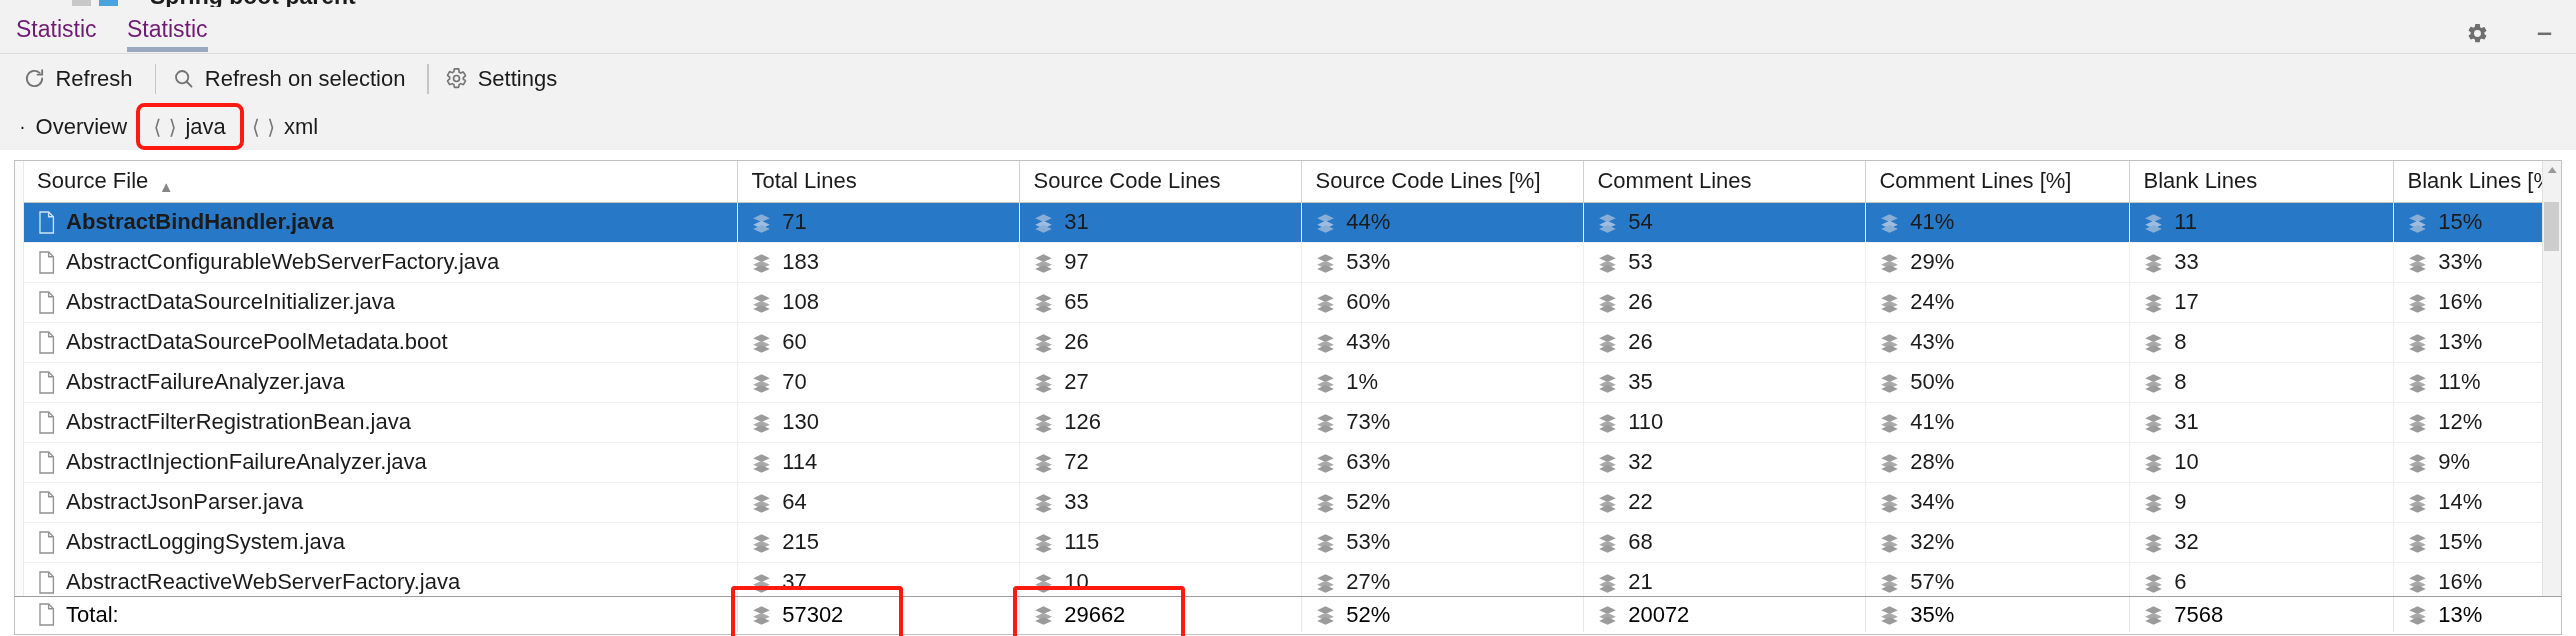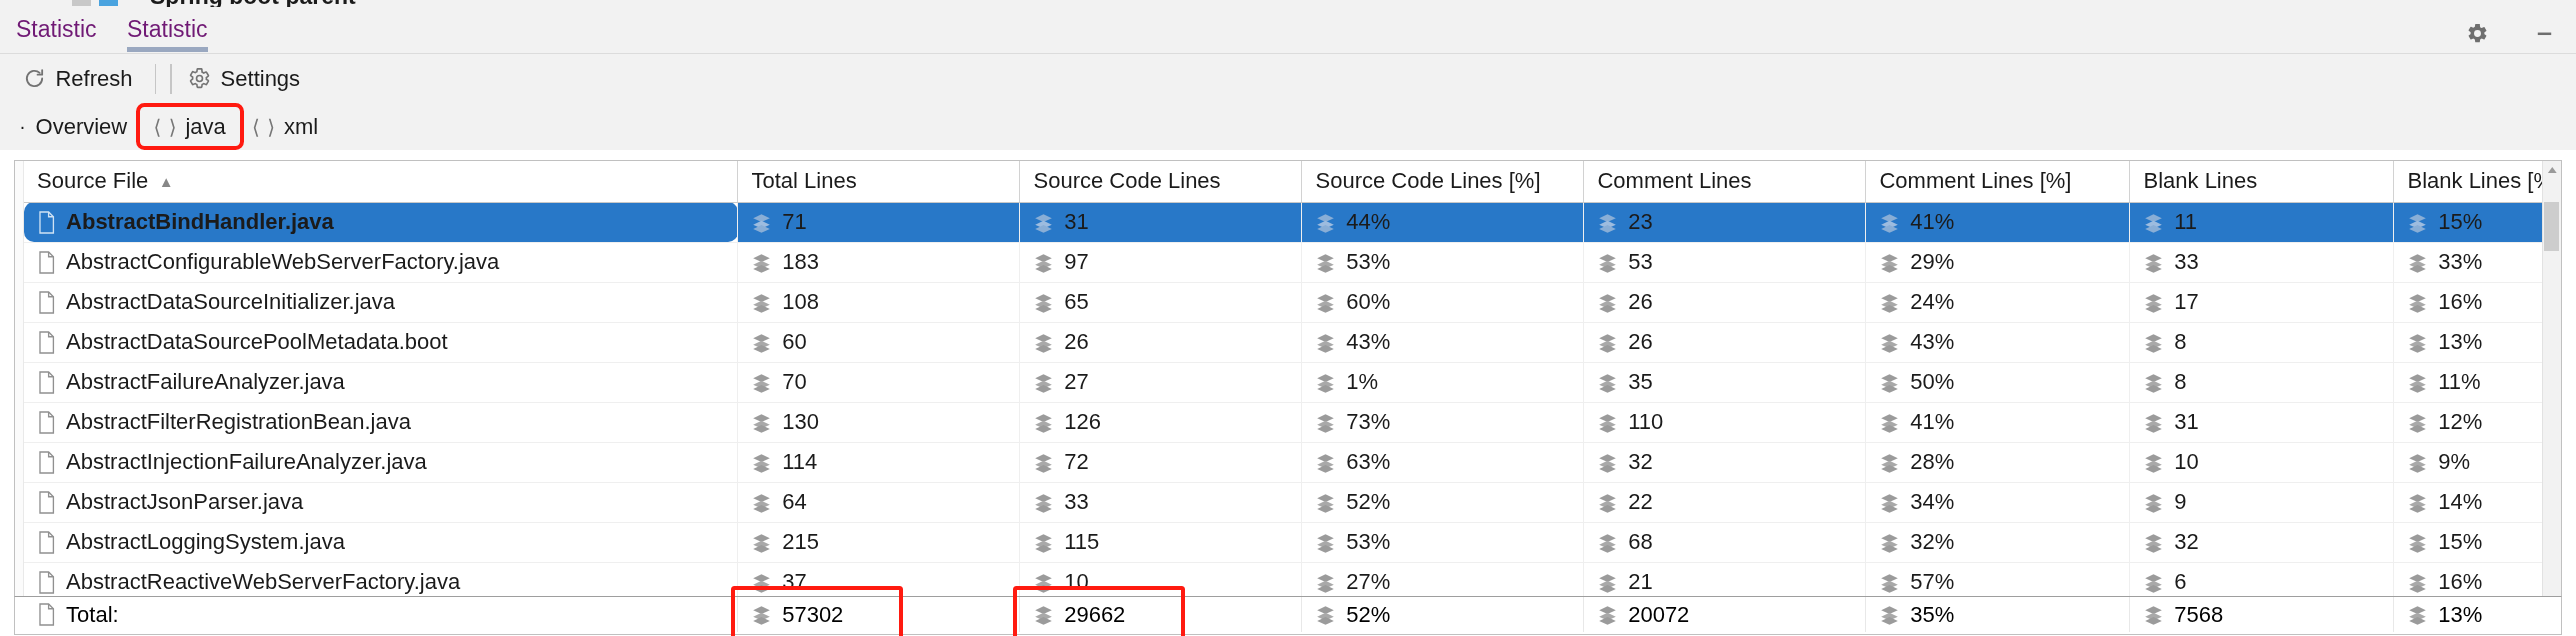--- a/index.html
+++ b/index.html
@@ -193,41 +193,41 @@
     background: #ffffff;
     border-right: 1.8px solid #d2d2d2;
     border-bottom: 1.8px solid #c8c8c8;
     padding-left: 13.2px;
     box-sizing: border-box;
     cursor: default;
   }
   table.grid thead th:last-child { border-right: none; }
   .th-inner {
     display: flex;
-    align-items: center;
+    align-items: flex-end;
     gap: 10.6px;
   }
   .sort-caret {
     color: #878787;
     font-size: 15px;
     line-height: 1;
   }
 
   table.grid tbody td {
     height: 40px;
     font-size: 22px;
     color: #1b1b1b;
     border-right: 1.8px solid #efefef;
     border-bottom: 0.9px solid #efefef;
     padding-left: 13.2px;
     box-sizing: border-box;
     cursor: default;
   }
   table.grid tbody td:last-child { border-right: none; }
-  td.c-name { font-weight: bold; border-radius: 10px; }
+  td.c-name { font-weight: bold; }
 
   tr.row-selected td {
     background: #2878c8;
     color: #ffffff;
     border-right-color: #2878c8;
     border-bottom-color: #2878c8;
   }
   tr.row-selected td.c-name { font-weight: bold; }
 
   .cell {
@@ -346,20 +346,29 @@
       <svg width="23" height="23" viewBox="0 0 24 24" aria-hidden="true">
         <path d="M20 12a8 8 0 1 1-2.6-5.9" fill="none" stroke="#737373" stroke-width="1.9" stroke-linecap="round"></path>
         <path d="M20 3.2V8h-4.8" fill="none" stroke="#737373" stroke-width="1.9" stroke-linecap="round" stroke-linejoin="round"></path>
       </svg>
     </span>
     <span>Refresh</span>
   </div>
 
   <div class="tb-sep"></div>
 
+  <div class="tb-item">
+    <span class="tb-icon">
+      <svg width="23" height="23" viewBox="0 0 24 24" aria-hidden="true">
+        <circle cx="10.6" cy="10.6" r="6.4" fill="none" stroke="#737373" stroke-width="1.9"></circle>
+        <line x1="15.4" y1="15.4" x2="20.4" y2="20.4" stroke="#737373" stroke-width="1.9" stroke-linecap="round"></line>
+      </svg>
+    </span>
+    <span>Refresh on selection</span>
+  </div>
 
   <div class="tb-sep"></div>
 
   <div class="tb-item">
     <span class="tb-icon">
       <svg width="23" height="23" viewBox="0 0 24 24" aria-hidden="true">
         <path fill="none" stroke="#737373" stroke-width="1.7" d="M19.14 12.94a7.07 7.07 0 0 0 .06-.94 7.07 7.07 0 0 0-.06-.94l2.03-1.58a.49.49 0 0 0 .12-.61l-1.92-3.32a.49.49 0 0 0-.59-.22l-2.39.96a7.02 7.02 0 0 0-1.62-.94l-.36-2.54A.49.49 0 0 0 13.9 2h-3.8a.49.49 0 0 0-.49.41l-.36 2.54c-.59.24-1.13.56-1.62.94l-2.39-.96a.49.49 0 0 0-.59.22L2.73 8.47a.49.49 0 0 0 .12.61l2.03 1.58c-.04.31-.06.62-.06.94s.02.63.06.94l-2.03 1.58a.49.49 0 0 0-.12.61l1.92 3.32c.12.22.38.3.59.22l2.39-.96c.49.38 1.03.7 1.62.94l.36 2.54c.04.24.25.41.49.41h3.8c.24 0 .45-.17.49-.41l.36-2.54c.59-.24 1.13-.56 1.62-.94l2.39.96c.22.08.47 0 .59-.22l1.92-3.32a.49.49 0 0 0-.12-.61z"></path>
         <circle cx="12" cy="12" r="3.1" fill="none" stroke="#737373" stroke-width="1.7"></circle>
       </svg>
     </span>
@@ -467,21 +476,21 @@
           </td>
           <td>
             <div class="cell">
               <span class="glyph">
                 <svg width="21" height="21" viewBox="0 0 24 24" aria-hidden="true">
                   <path d="M12 2.6 L21.5 7 L12 11.4 L2.5 7 Z" fill="#89aed6"></path>
                   <path d="M12 10.1 L21.5 14.5 L12 18.9 L2.5 14.5 Z" fill="#9dbcdf"></path>
                   <path d="M12 14.9 L21.5 19.3 L12 23.7 L2.5 19.3 Z" fill="#89aed6"></path>
                 </svg>
               </span>
-              <span>23</span>
+              <span>54</span>
             </div>
           </td>
           <td>
             <div class="cell">
               <span class="glyph">
                 <svg width="21" height="21" viewBox="0 0 24 24" aria-hidden="true">
                   <path d="M12 2.6 L21.5 7 L12 11.4 L2.5 7 Z" fill="#89aed6"></path>
                   <path d="M12 10.1 L21.5 14.5 L12 18.9 L2.5 14.5 Z" fill="#9dbcdf"></path>
                   <path d="M12 14.9 L21.5 19.3 L12 23.7 L2.5 19.3 Z" fill="#89aed6"></path>
                 </svg>

